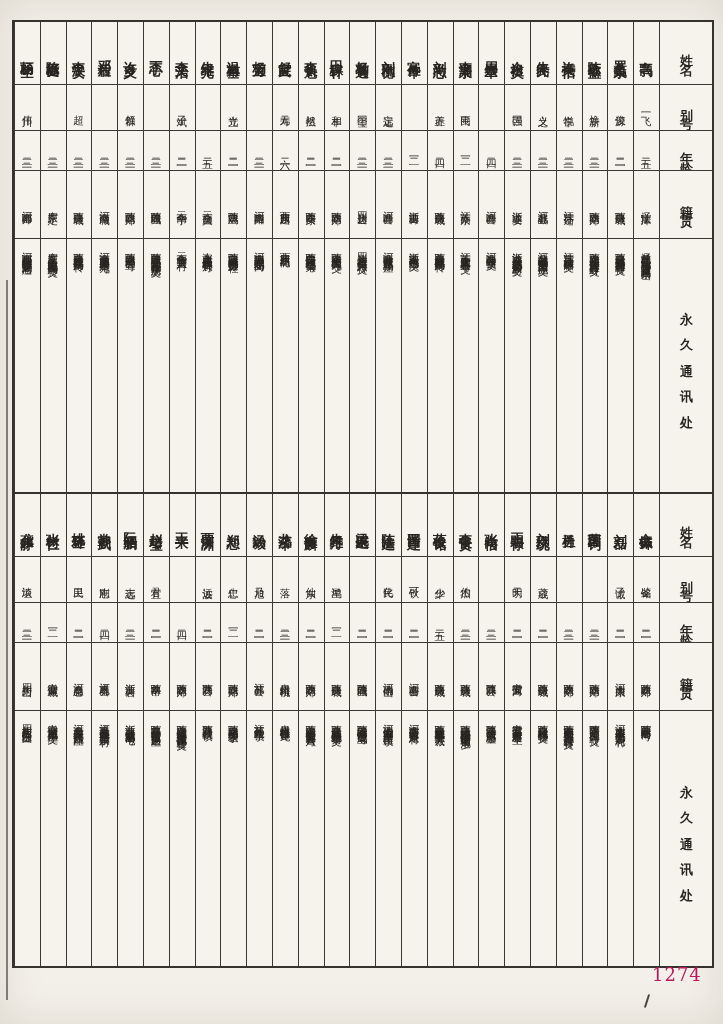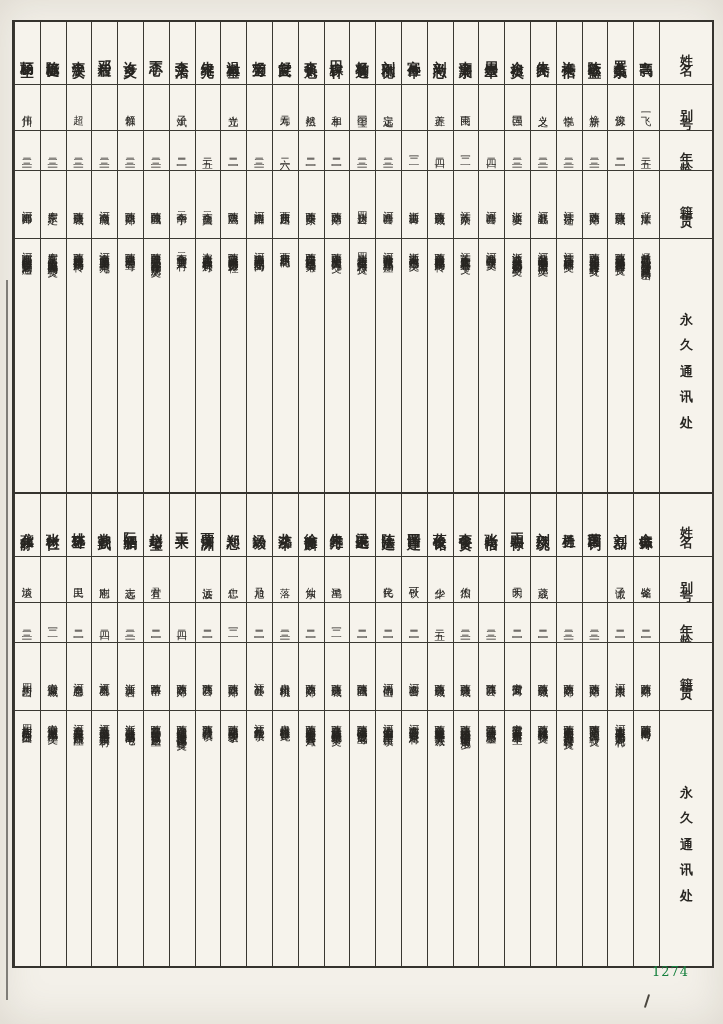--- a/index.html
+++ b/index.html
@@ -57,21 +57,21 @@
     font-size:10.5px;
     justify-content:flex-start;
     padding-top:5px;
   }
   .head .cell{font-weight:700;}
   .head .c-name,.head .c-alias,.head .c-age,.head .c-native{font-size:13px;letter-spacing:9px;}
   .head .c-addr{font-size:13px;letter-spacing:26px;justify-content:center;padding-top:0;}
   .pageno{
     position:absolute;left:652px;top:964px;
     font-family:"DejaVu Serif", serif;
-    font-size:13px;color:#15803d;
+    font-size:18px;color:#be185d;
     letter-spacing:1px;
   }
   .pen-mark{
     position:absolute;left:646px;top:994px;width:2px;height:14px;
     background:#4a463e;transform:rotate(18deg);border-radius:2px;
   }
 </style>
 </head>
 <body>
 

